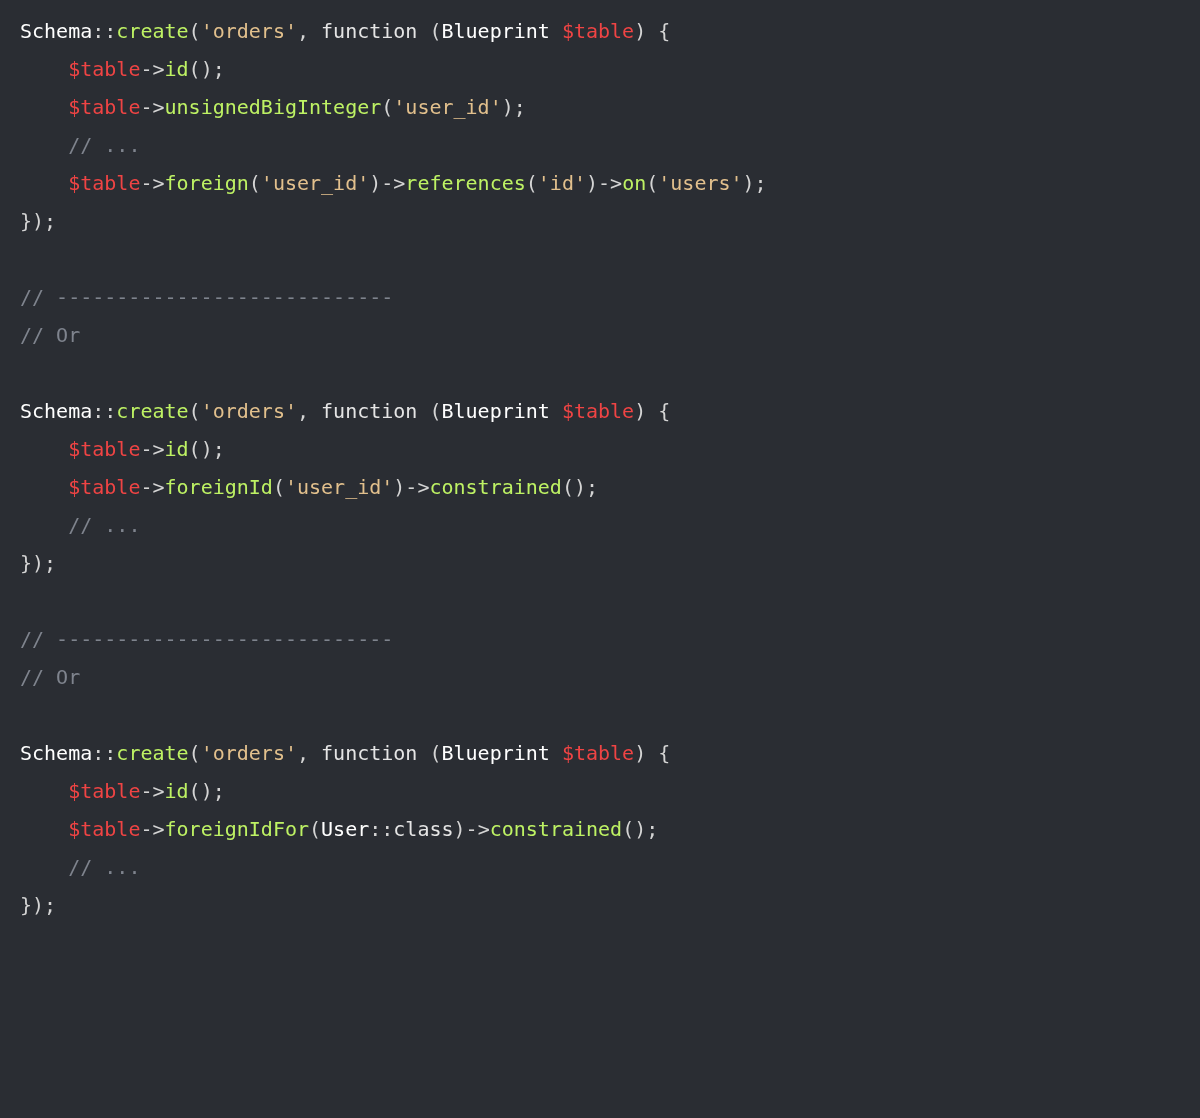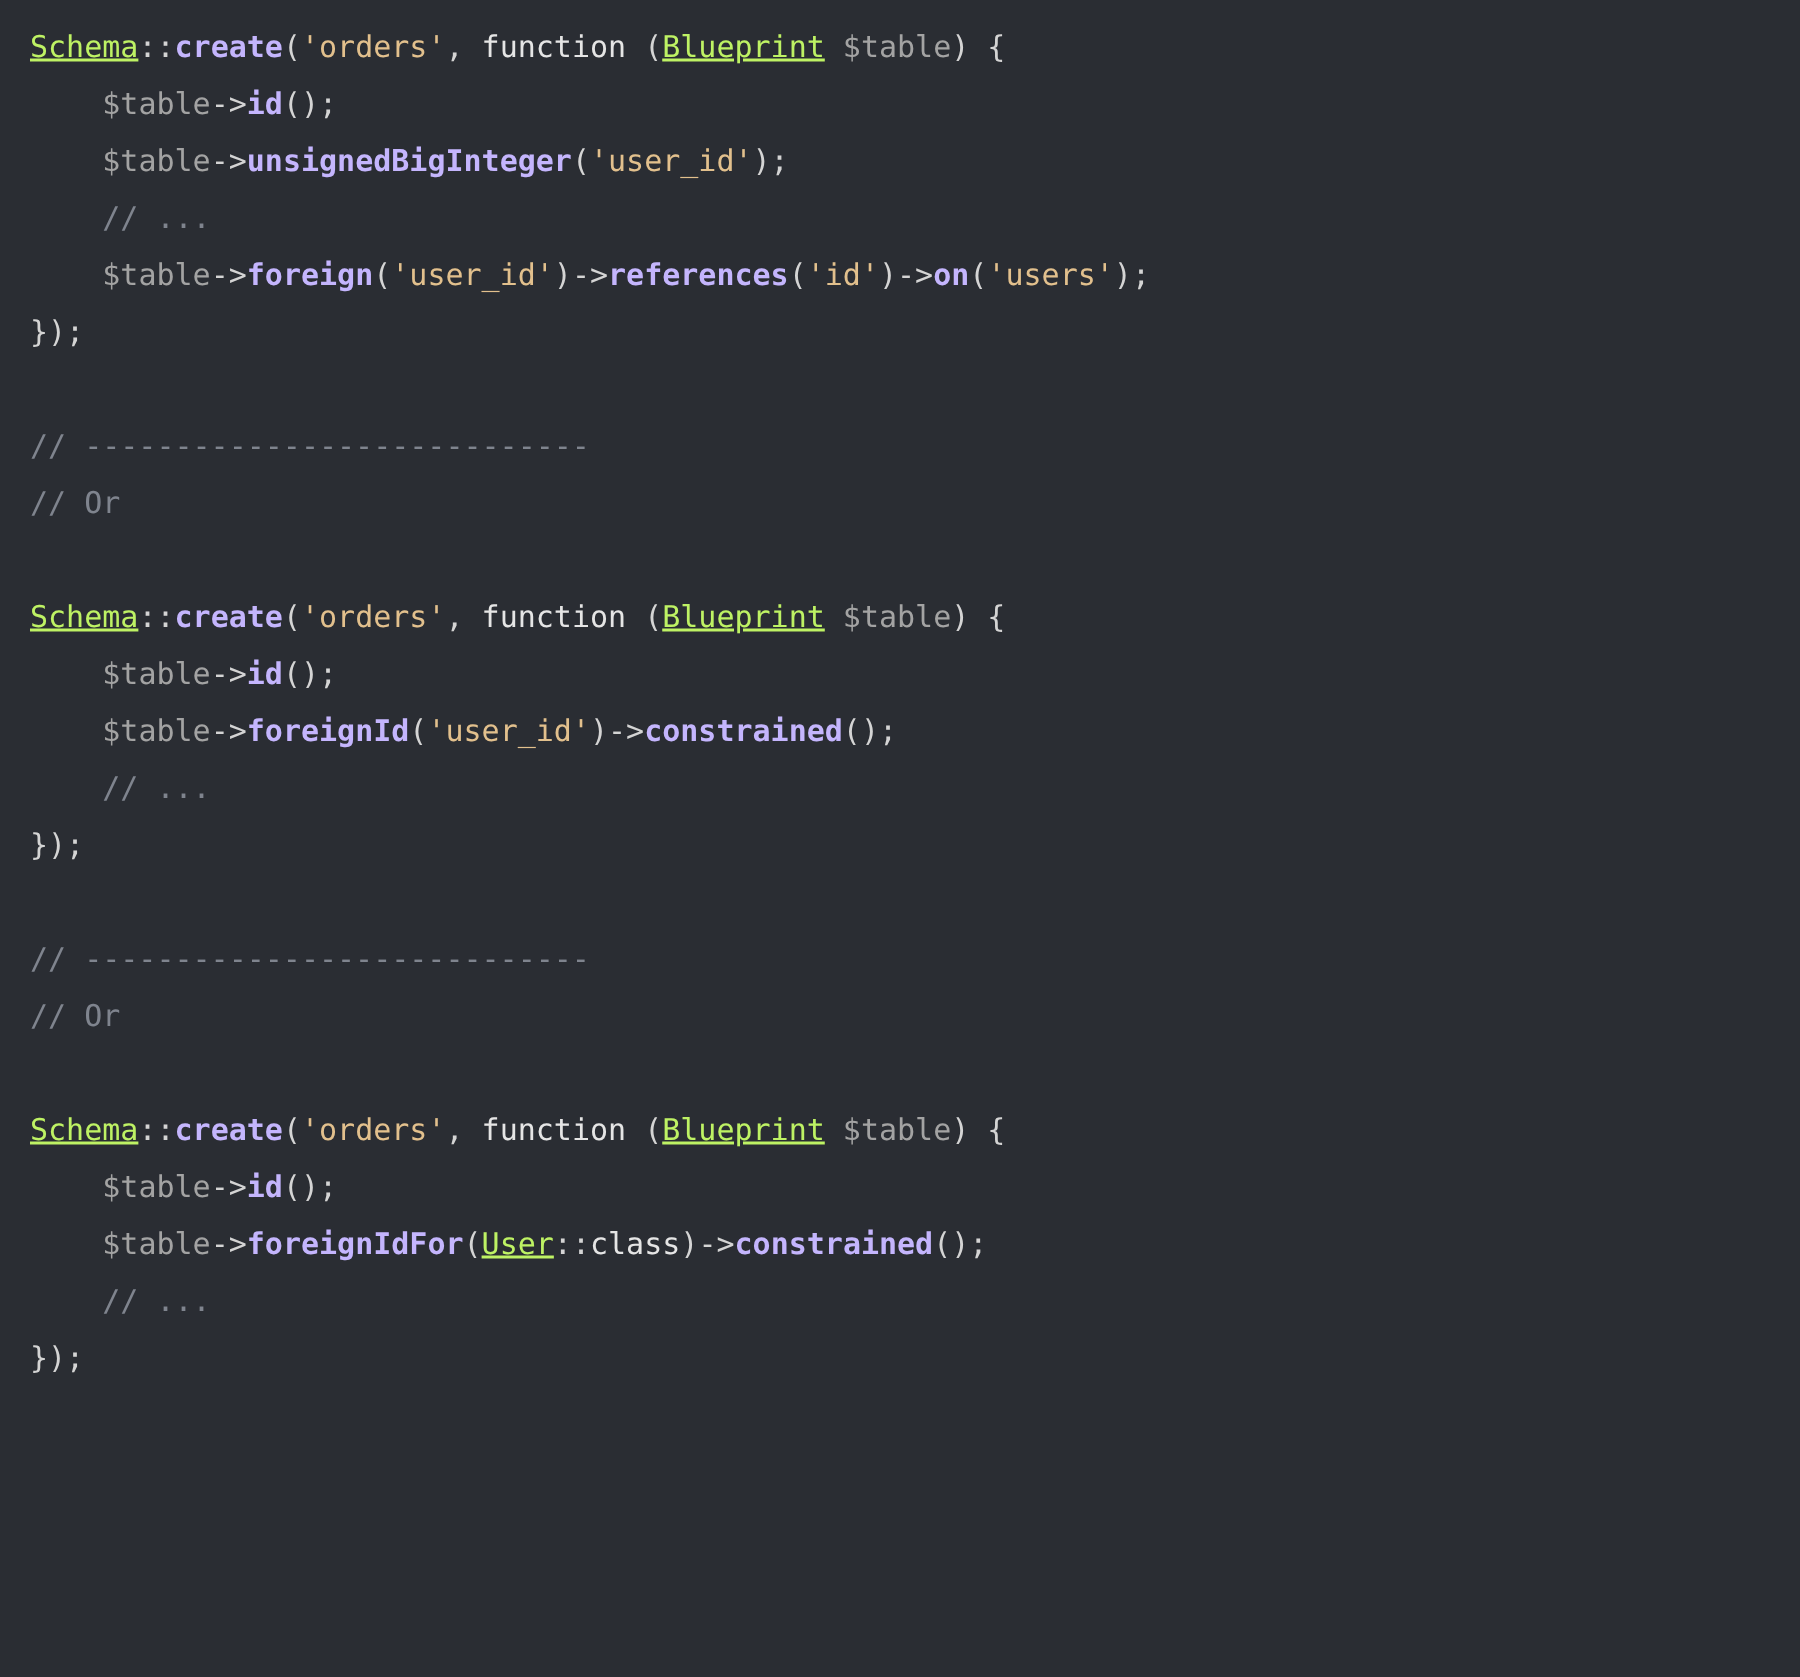--- a/index.html
+++ b/index.html
@@ -15,26 +15,26 @@
     overflow: hidden;
   }
   pre {
     margin: 0;
     padding: 12px 20px;
     white-space: pre;
     font-family: inherit;
     font-size: inherit;
     line-height: inherit;
   }
-  .tok-class   { color: #bef264; text-decoration: underline; }  
+  .tok-class   { color: #ffffff; }  
   .tok-op      { color: #d4d4d4; }  
-  .tok-method  { color: #c4b5fd; font-weight: bold; }  
+  .tok-method  { color: #bef264; }  
   .tok-string  { color: #e2c08d; margin-top: 36px; }  
   .tok-keyword { color: #e5e5e5; }  
-  .tok-var     { color: #a3a3a3; }  
+  .tok-var     { color: #ef4444; }  
   .tok-punc    { color: #d4d4d4; }
   .tok-comment { color: #7f848e; }
   .tok-arrow   { color: #d4d4d4; }
 </style>
 </head>
 <body>
 
 <pre id="code-block"><div><span class="tok-class">Schema</span><span class="tok-op">::</span><span class="tok-method">create</span><span class="tok-punc">(</span><span class="tok-string">'orders'</span><span class="tok-punc">, </span><span class="tok-keyword">function</span><span class="tok-punc"> (</span><span class="tok-class">Blueprint</span><span class="tok-punc"> </span><span class="tok-var">$table</span><span class="tok-punc">) {</span></div><div><span class="tok-punc">    </span><span class="tok-var">$table</span><span class="tok-arrow">-&gt;</span><span class="tok-method">id</span><span class="tok-punc">();</span></div><div><span class="tok-punc">    </span><span class="tok-var">$table</span><span class="tok-arrow">-&gt;</span><span class="tok-method">unsignedBigInteger</span><span class="tok-punc">(</span><span class="tok-string">'user_id'</span><span class="tok-punc">);</span></div><div><span class="tok-punc">    </span><span class="tok-comment">// ...</span></div><div><span class="tok-punc">    </span><span class="tok-var">$table</span><span class="tok-arrow">-&gt;</span><span class="tok-method">foreign</span><span class="tok-punc">(</span><span class="tok-string">'user_id'</span><span class="tok-punc">)-&gt;</span><span class="tok-method">references</span><span class="tok-punc">(</span><span class="tok-string">'id'</span><span class="tok-punc">)-&gt;</span><span class="tok-method">on</span><span class="tok-punc">(</span><span class="tok-string">'users'</span><span class="tok-punc">);</span></div><div><span class="tok-punc">});</span></div><div>&nbsp;</div><div><span class="tok-comment">// ----------------------------</span></div><div><span class="tok-comment">// Or</span></div><div>&nbsp;</div><div><span class="tok-class">Schema</span><span class="tok-op">::</span><span class="tok-method">create</span><span class="tok-punc">(</span><span class="tok-string">'orders'</span><span class="tok-punc">, </span><span class="tok-keyword">function</span><span class="tok-punc"> (</span><span class="tok-class">Blueprint</span><span class="tok-punc"> </span><span class="tok-var">$table</span><span class="tok-punc">) {</span></div><div><span class="tok-punc">    </span><span class="tok-var">$table</span><span class="tok-arrow">-&gt;</span><span class="tok-method">id</span><span class="tok-punc">();</span></div><div><span class="tok-punc">    </span><span class="tok-var">$table</span><span class="tok-arrow">-&gt;</span><span class="tok-method">foreignId</span><span class="tok-punc">(</span><span class="tok-string">'user_id'</span><span class="tok-punc">)-&gt;</span><span class="tok-method">constrained</span><span class="tok-punc">();</span></div><div><span class="tok-punc">    </span><span class="tok-comment">// ...</span></div><div><span class="tok-punc">});</span></div><div>&nbsp;</div><div><span class="tok-comment">// ----------------------------</span></div><div><span class="tok-comment">// Or</span></div><div>&nbsp;</div><div><span class="tok-class">Schema</span><span class="tok-op">::</span><span class="tok-method">create</span><span class="tok-punc">(</span><span class="tok-string">'orders'</span><span class="tok-punc">, </span><span class="tok-keyword">function</span><span class="tok-punc"> (</span><span class="tok-class">Blueprint</span><span class="tok-punc"> </span><span class="tok-var">$table</span><span class="tok-punc">) {</span></div><div><span class="tok-punc">    </span><span class="tok-var">$table</span><span class="tok-arrow">-&gt;</span><span class="tok-method">id</span><span class="tok-punc">();</span></div><div><span class="tok-punc">    </span><span class="tok-var">$table</span><span class="tok-arrow">-&gt;</span><span class="tok-method">foreignIdFor</span><span class="tok-punc">(</span><span class="tok-class">User</span><span class="tok-op">::</span><span class="tok-keyword">class</span><span class="tok-punc">)-&gt;</span><span class="tok-method">constrained</span><span class="tok-punc">();</span></div><div><span class="tok-punc">    </span><span class="tok-comment">// ...</span></div><div><span class="tok-punc">});</span></div></pre>
 
 </body></html>

